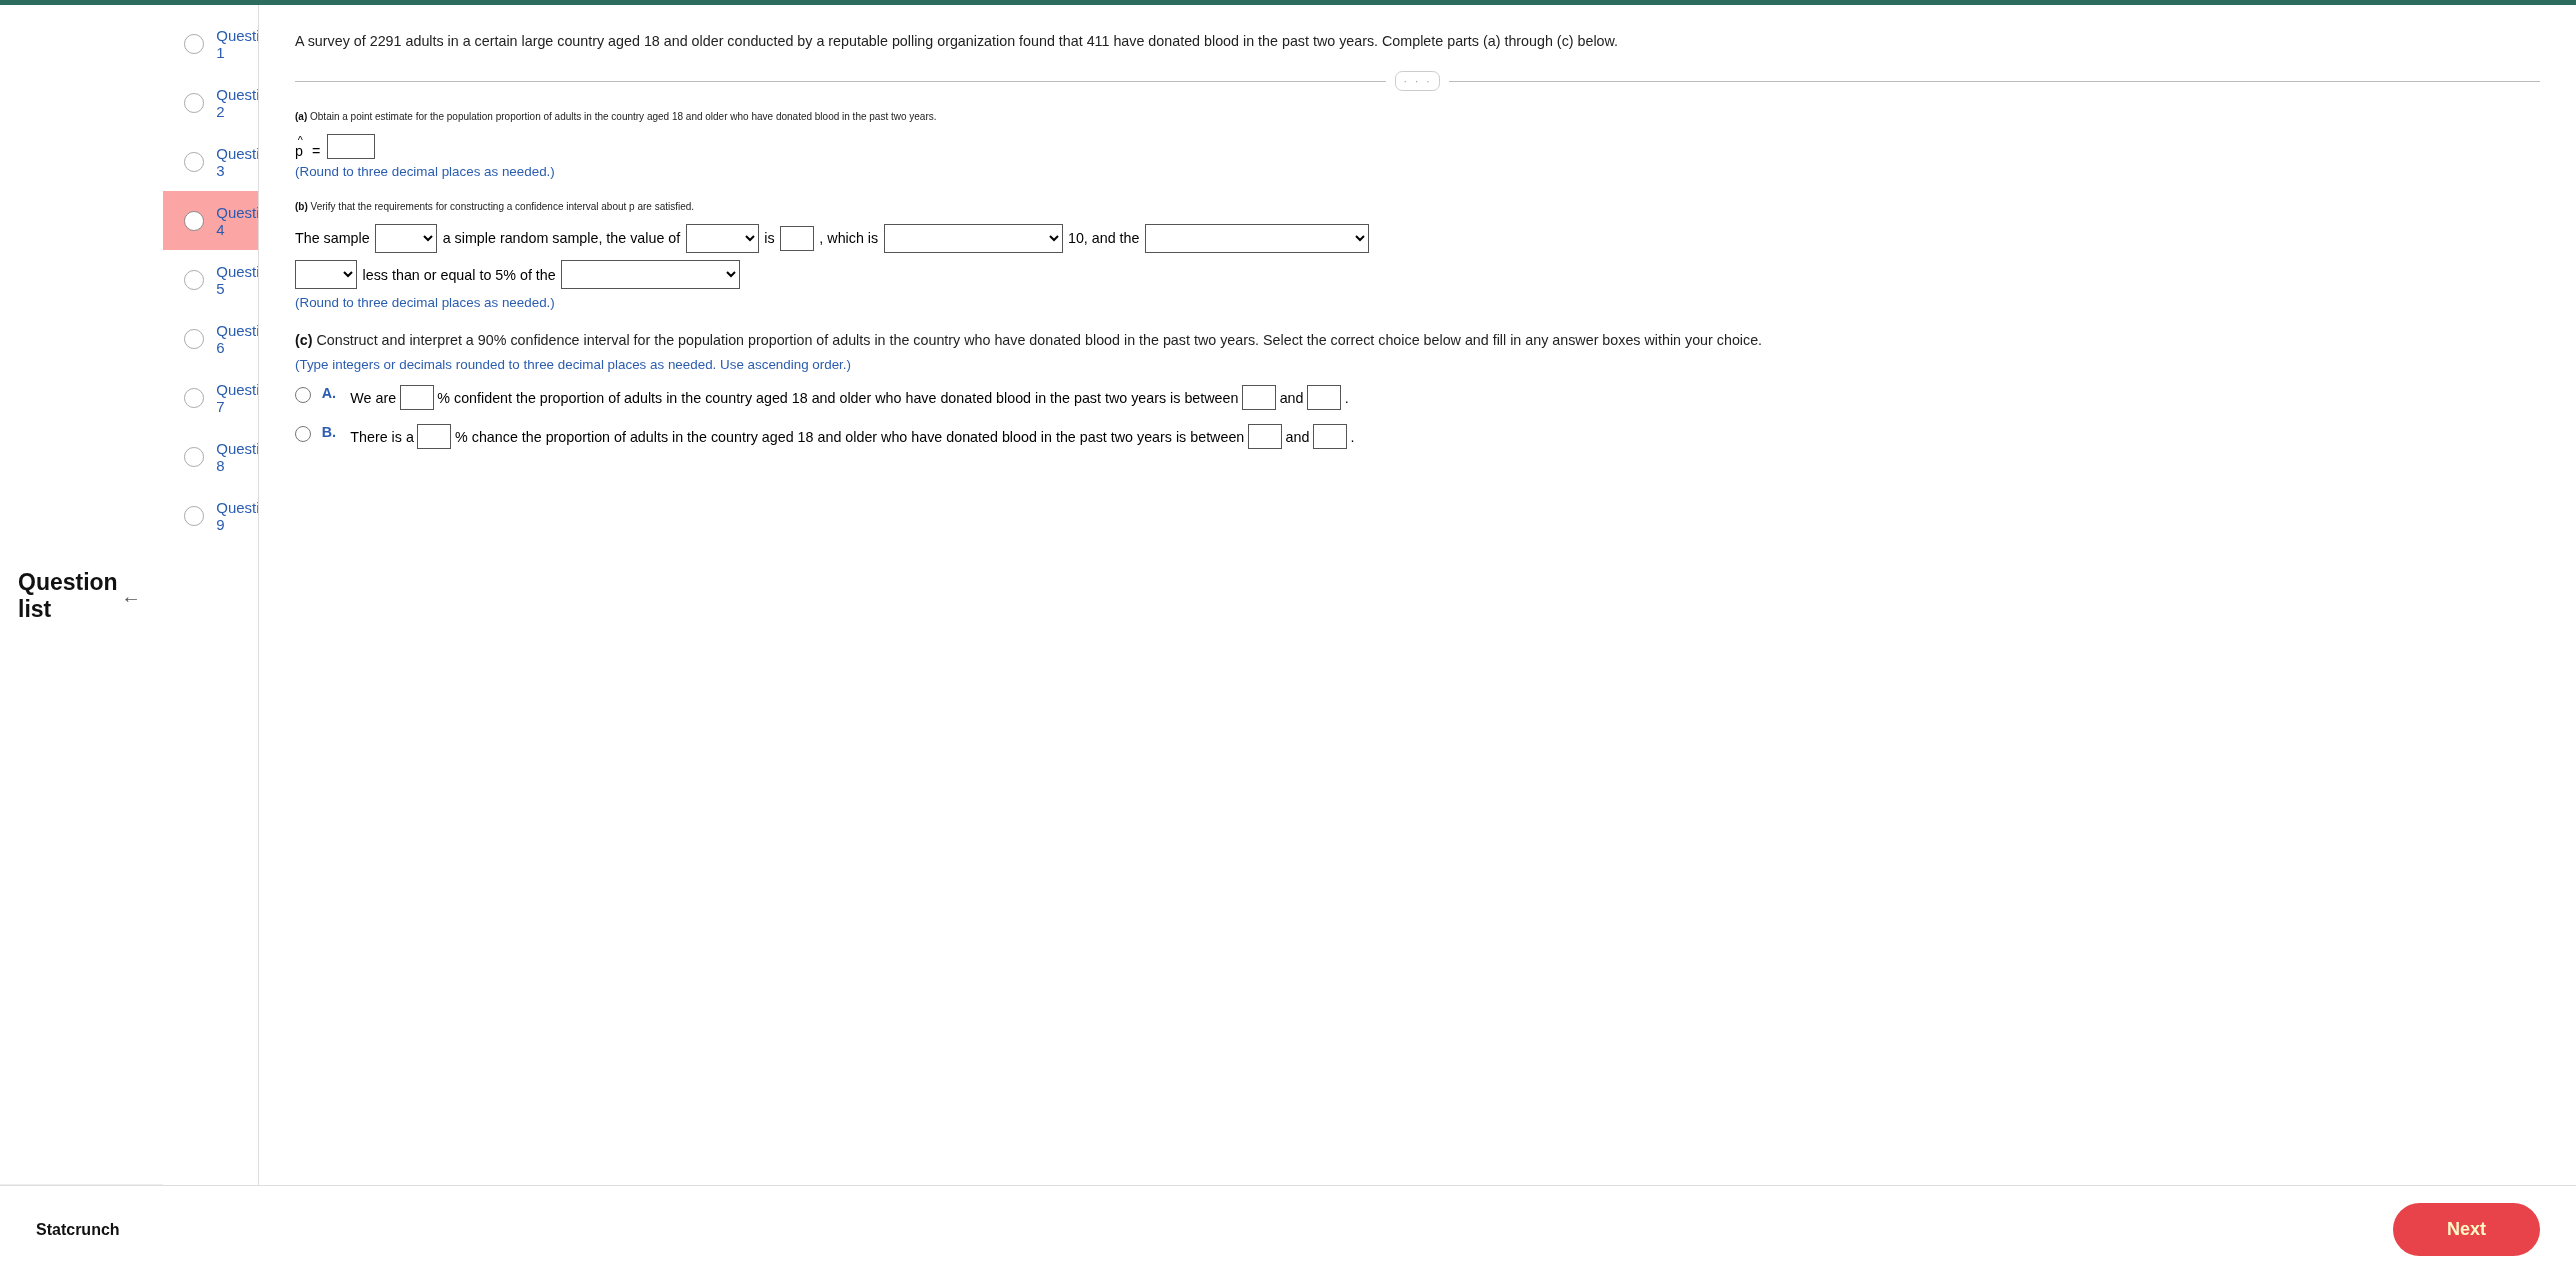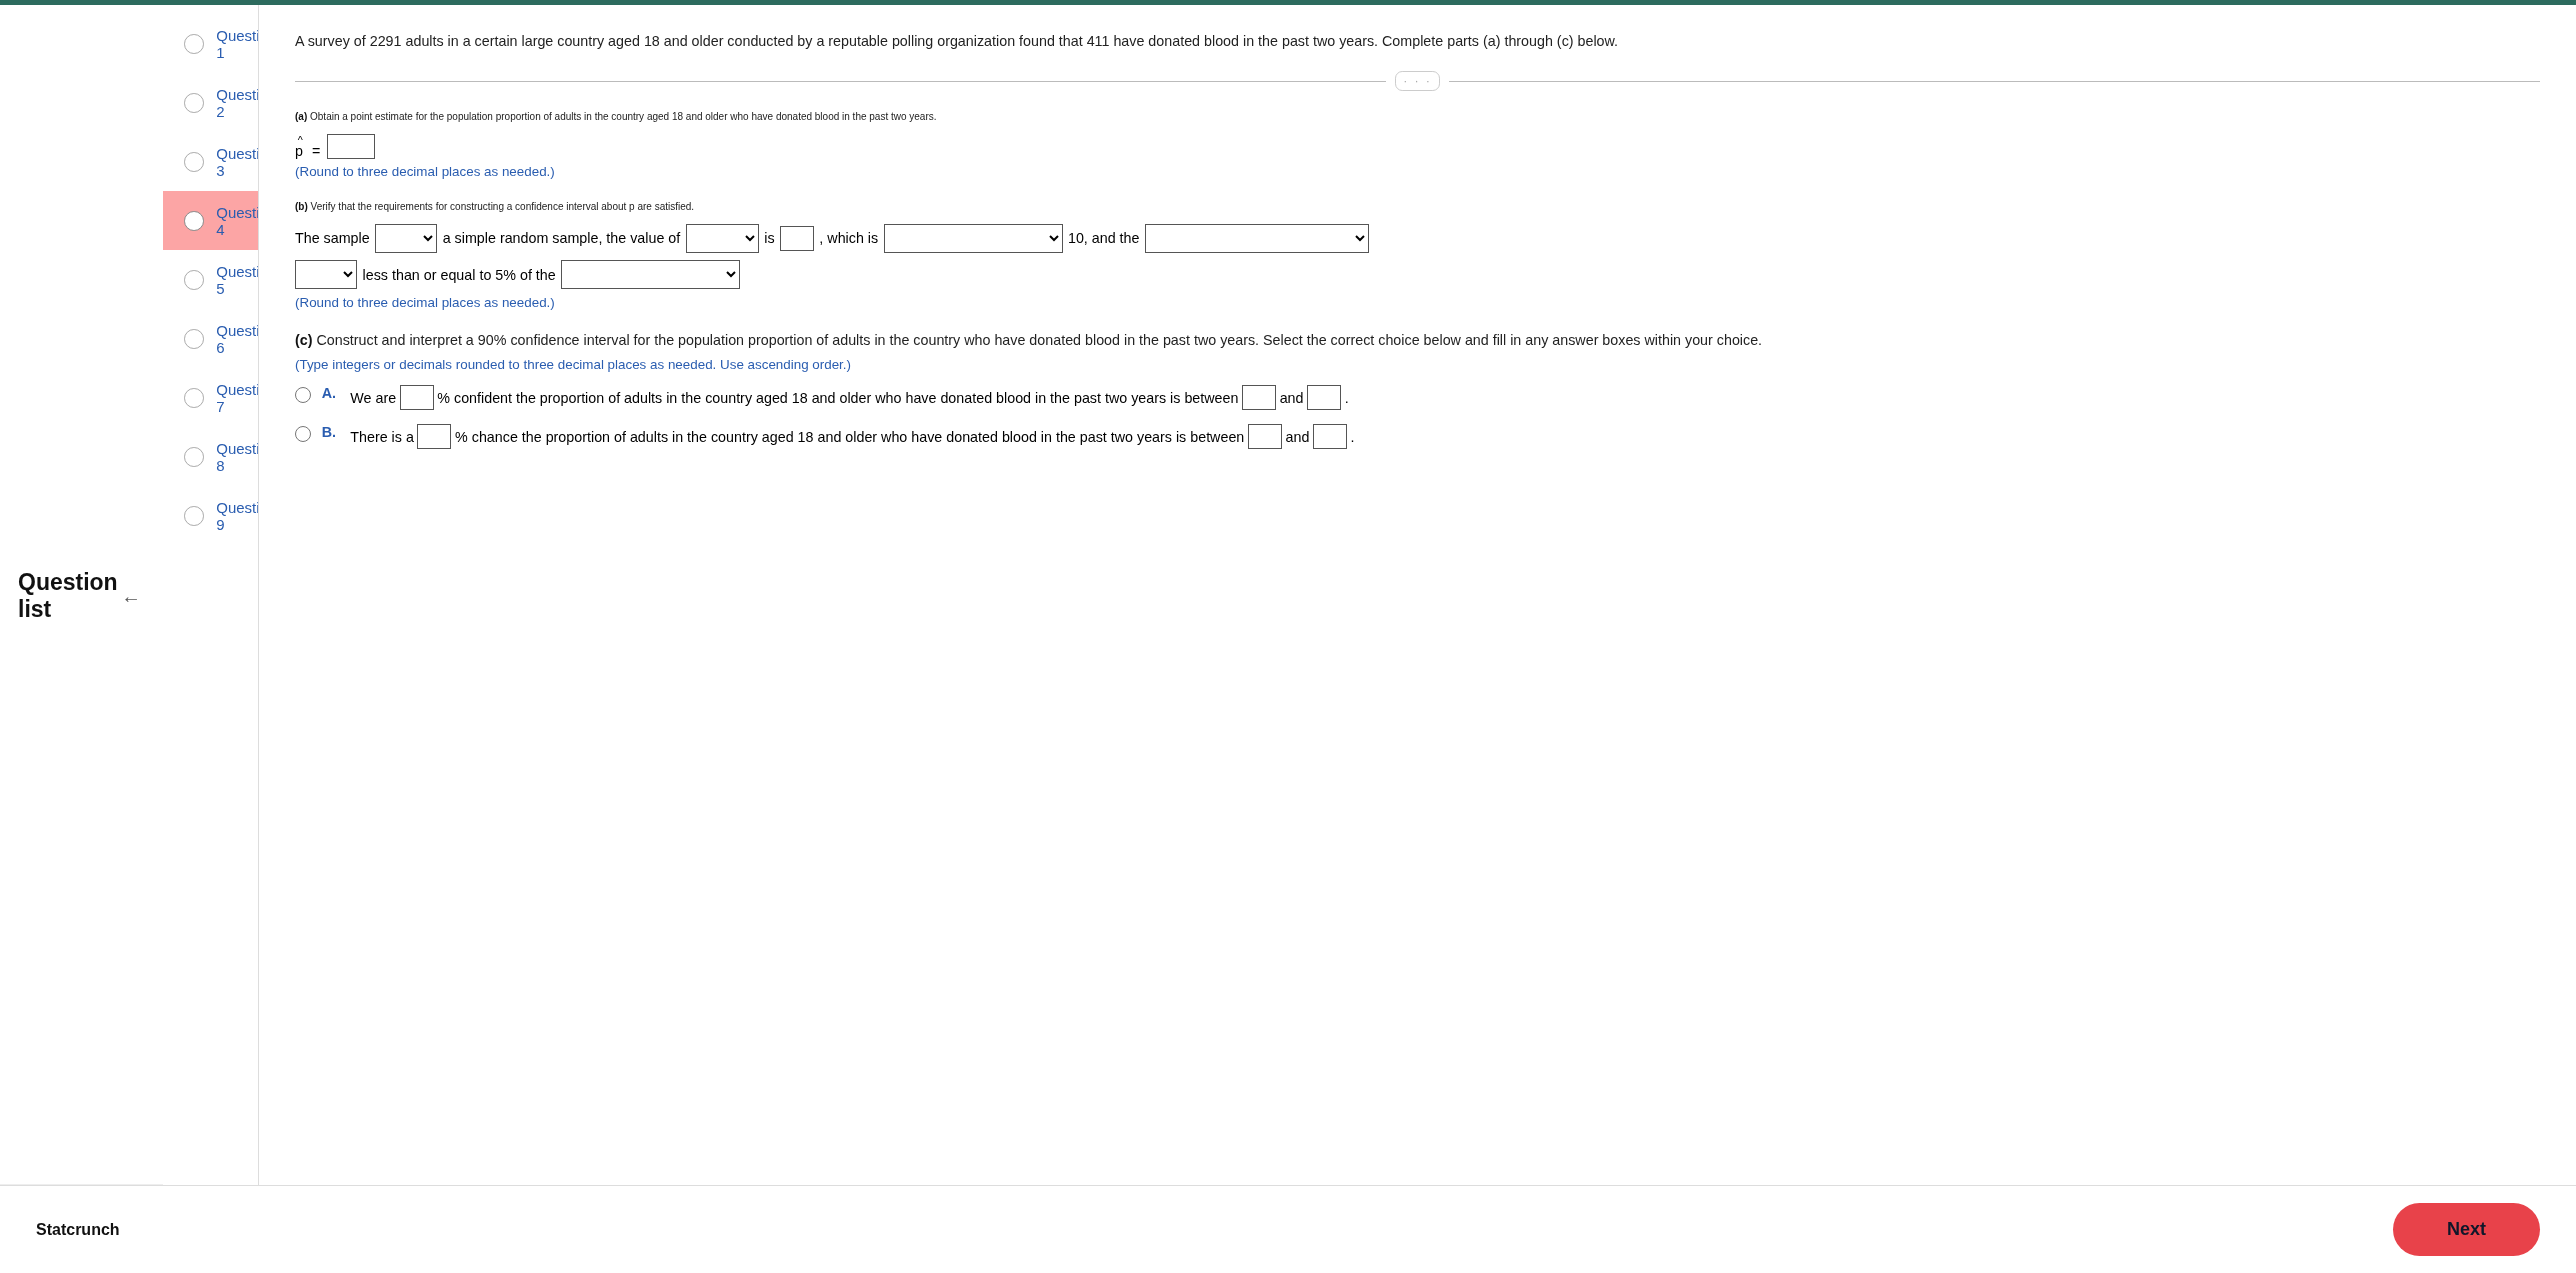--- a/index.html
+++ b/index.html
@@ -284,21 +284,21 @@
     }
 
     .statcrunch-label {
       font-size: 16px;
       font-weight: bold;
       color: #111;
     }
 
     .next-btn {
       background: #e8424a;
-      color: #0f172a;
+      color: #fef9c3;
       border: none;
       border-radius: 27px;
       padding: 16px 54px;
       font-size: 18px;
       font-weight: bold;
       cursor: pointer;
       text-align: center;
     }
   </style>
 </head>

